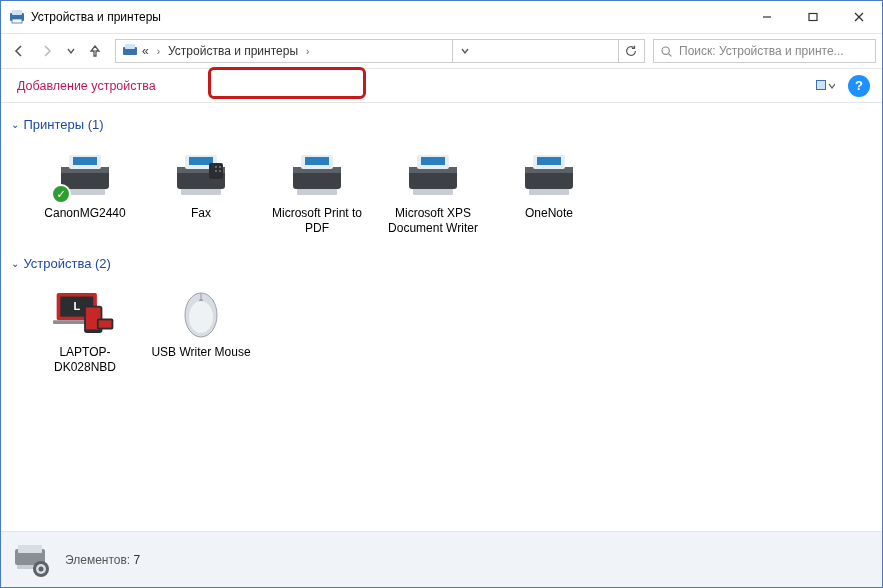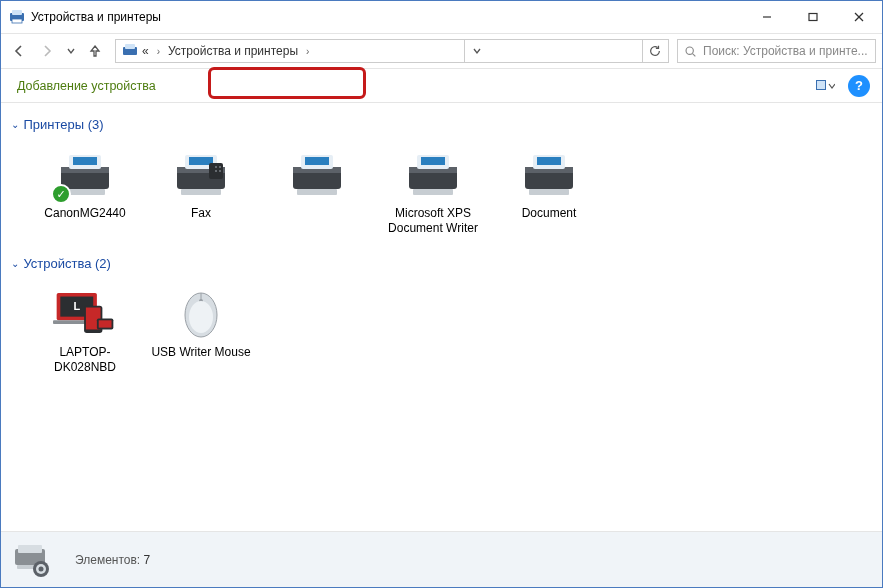--- a/index.html
+++ b/index.html
@@ -12,42 +12,42 @@
   .winbtn { width: 46px; height: 100%; display: flex; align-items: center; justify-content: center; color: #333; font-size: 12px; cursor: pointer; }
 
   .navbar { height: 36px; border-top: 1px solid #e5e5e5; border-bottom: 1px solid #e5e5e5; display: flex; align-items: center; padding: 0 6px; gap: 4px; }
   .navbtn { width: 24px; height: 24px; display: flex; align-items: center; justify-content: center; color: #555; cursor: pointer; font-size: 13px; }
   .navbtn.disabled { opacity: .4; cursor: default; }
   .navbtn.small { width:16px; }
   .address { flex: 1; height: 24px; border: 1px solid #ccc; display: flex; align-items: center; font-size: 12px; color: #333; background: #fff; margin: 0 4px; }
   .address .seg { padding: 0 6px; display: flex; align-items: center; gap:4px; height:100%; }
   .address .chev { color:#666; font-size:10px; padding:0 2px; }
   .address .refresh { margin-left:auto; border-left:1px solid #ccc; width:26px; display:flex; align-items:center; justify-content:center; height:100%; cursor:pointer; }
-  .search { width: 199px; height: 24px; border: 1px solid #ccc; display:flex; align-items:center; padding: 0 6px; font-size: 12px; color: #999; gap:6px; }
+  .search { width: 223px; height: 24px; border: 1px solid #ccc; display:flex; align-items:center; padding: 0 6px; font-size: 12px; color: #999; gap:6px; }
   .search input { border:0; outline:0; flex:1; font-size:12px; color:#333; background:transparent; }
   .search input::placeholder { color:#888; }
 
   .toolbar { height: 34px; border-bottom: 1px solid #e5e5e5; display:flex; align-items:center; padding: 0 4px; position:relative; background:#fff; }
-  .toolbar .link { font-size: 12.5px; color: #4d7c0f; padding: 6px 12px; cursor:pointer; }
+  .toolbar .link { font-size: 12.5px; color: #be185d; padding: 6px 12px; cursor:pointer; }
   .toolbar .highlight { position:absolute; left:207px; top:-2px; border:3px solid #c51a1a; border-radius:6px; padding: 4px 10px; pointer-events:none; height:32px; width:158px; }
   .toolbar .right { margin-left:auto; display:flex; align-items:center; gap:6px; padding-right:8px; }
   .view-btn { width:34px; height:22px; border:1px solid transparent; display:flex; align-items:center; justify-content:center; cursor:pointer; font-size:11px; }
   .help-btn { width:22px; height:22px; border-radius:50%; background:#1e90ff; color:#fff; display:flex; align-items:center; justify-content:center; font-size:13px; font-weight:bold; cursor:pointer; }
 
   .content { flex:1; overflow:auto; padding: 10px 6px 0 6px; }
   .group-header { display:flex; align-items:center; gap:4px; font-size: 13px; color:#1a4aa3; padding: 4px 4px 6px 4px; cursor:pointer; }
   .group-header .chev { font-size:10px; color:#1a4aa3; }
   .items { display:flex; flex-wrap:wrap; gap: 0px; padding: 4px 4px 12px 20px; }
   .item { width: 116px; display:flex; flex-direction:column; align-items:center; text-align:center; font-size:12px; color:#000; cursor:pointer; padding:4px 2px; }
   .item .icon { width:64px; height:56px; display:flex; align-items:center; justify-content:center; position:relative; margin-bottom:4px; }
   .item .label { line-height:1.25; word-wrap:break-word; max-width:100%; }
 
   .badge-check { position:absolute; bottom:-2px; left:-2px; width:20px; height:20px; background:#2e9e2e; border-radius:50%; border:2px solid #fff; display:flex; align-items:center; justify-content:center; color:#fff; font-size:11px; }
 
-  .status { height: 56px; border-top:1px solid #e5e5e5; background:#f0f4f8; display:flex; align-items:center; padding: 14px 10px; gap:22px; font-size:12px; color:#333; }
+  .status { height: 56px; border-top:1px solid #e5e5e5; background:#f0f4f8; display:flex; align-items:center; padding: 14px 10px; gap:12px; font-size:12px; color:#333; }
   .status .lbl { color:#555; }
 
   
   svg { display:block; }
 </style>
 </head>
 <body>
 
 <div class="window">
 
@@ -147,21 +147,21 @@
           </svg>
       </div>
       <div class="help-btn">?</div>
     </div>
   </div>
 
   <div class="content">
 
     <div class="group-header">
       <span class="chev">⌄</span>
-      <span>Принтеры (3)</span>
+      <span>Принтеры (1)</span>
     </div>
     <div class="items">
 
       <div class="item">
         <div class="icon">
           <svg width="60" height="50" viewBox="0 0 60 50">
               <rect x="6" y="18" width="48" height="22" rx="3" fill="#3d4146"></rect>
               <rect x="6" y="18" width="48" height="6" fill="#5c6168"></rect>
               <rect x="14" y="6" width="32" height="14" rx="2" fill="#e6eef5"></rect>
               <rect x="18" y="8" width="24" height="8" fill="#2a7fbf"></rect>
@@ -193,20 +193,21 @@
       <div class="item">
         <div class="icon">
           <svg width="60" height="50" viewBox="0 0 60 50">
               <rect x="6" y="18" width="48" height="22" rx="3" fill="#3d4146"></rect>
               <rect x="6" y="18" width="48" height="6" fill="#5c6168"></rect>
               <rect x="14" y="6" width="32" height="14" rx="2" fill="#e6eef5"></rect>
               <rect x="18" y="8" width="24" height="8" fill="#2a7fbf"></rect>
               <rect x="10" y="40" width="40" height="6" rx="1" fill="#c7cdd2"></rect>
             </svg>
         </div>
+        <div class="label">Microsoft Print to PDF</div>
       </div>
 
       <div class="item">
         <div class="icon">
           <svg width="60" height="50" viewBox="0 0 60 50">
               <rect x="6" y="18" width="48" height="22" rx="3" fill="#3d4146"></rect>
               <rect x="6" y="18" width="48" height="6" fill="#5c6168"></rect>
               <rect x="14" y="6" width="32" height="14" rx="2" fill="#e6eef5"></rect>
               <rect x="18" y="8" width="24" height="8" fill="#2a7fbf"></rect>
               <rect x="10" y="40" width="40" height="6" rx="1" fill="#c7cdd2"></rect>
@@ -218,21 +219,21 @@
       <div class="item">
         <div class="icon">
           <svg width="60" height="50" viewBox="0 0 60 50">
               <rect x="6" y="18" width="48" height="22" rx="3" fill="#3d4146"></rect>
               <rect x="6" y="18" width="48" height="6" fill="#5c6168"></rect>
               <rect x="14" y="6" width="32" height="14" rx="2" fill="#e6eef5"></rect>
               <rect x="18" y="8" width="24" height="8" fill="#2a7fbf"></rect>
               <rect x="10" y="40" width="40" height="6" rx="1" fill="#c7cdd2"></rect>
             </svg>
         </div>
-        <div class="label">Document</div>
+        <div class="label">OneNote</div>
       </div>
 
     </div>
 
     <div class="group-header">
       <span class="chev">⌄</span>
       <span>Устройства (2)</span>
     </div>
     <div class="items">
 

